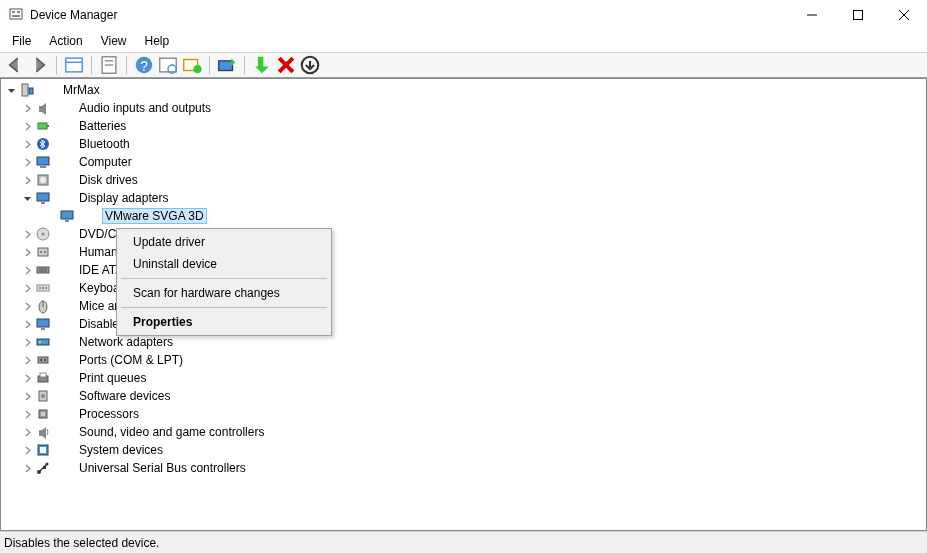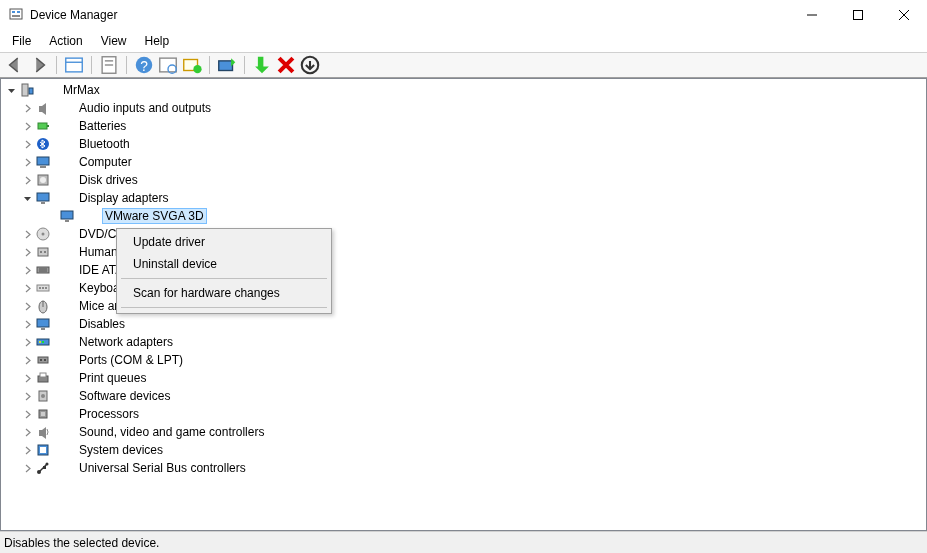--- a/index.html
+++ b/index.html
@@ -467,17 +467,18 @@
       </div>
     </div>
 </div>
 
 <div class="context-menu" id="ctx">
     <div class="ctx-item">Update driver</div>
     <div class="ctx-item">Uninstall device</div>
     <div class="ctx-sep"></div>
     <div class="ctx-item">Scan for hardware changes</div>
     <div class="ctx-sep"></div>
+    <div class="ctx-item bold">Properties</div>
   </div>
 
 <div class="statusbar">
   <span>Disables the selected device.</span>
 </div>
 
 </body></html>

